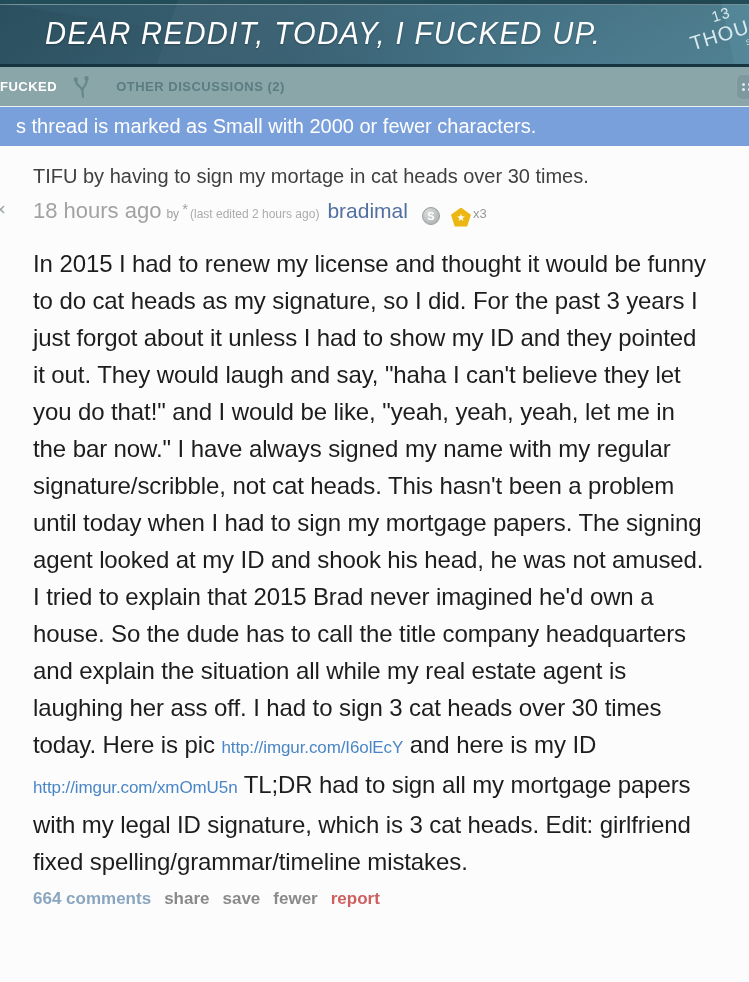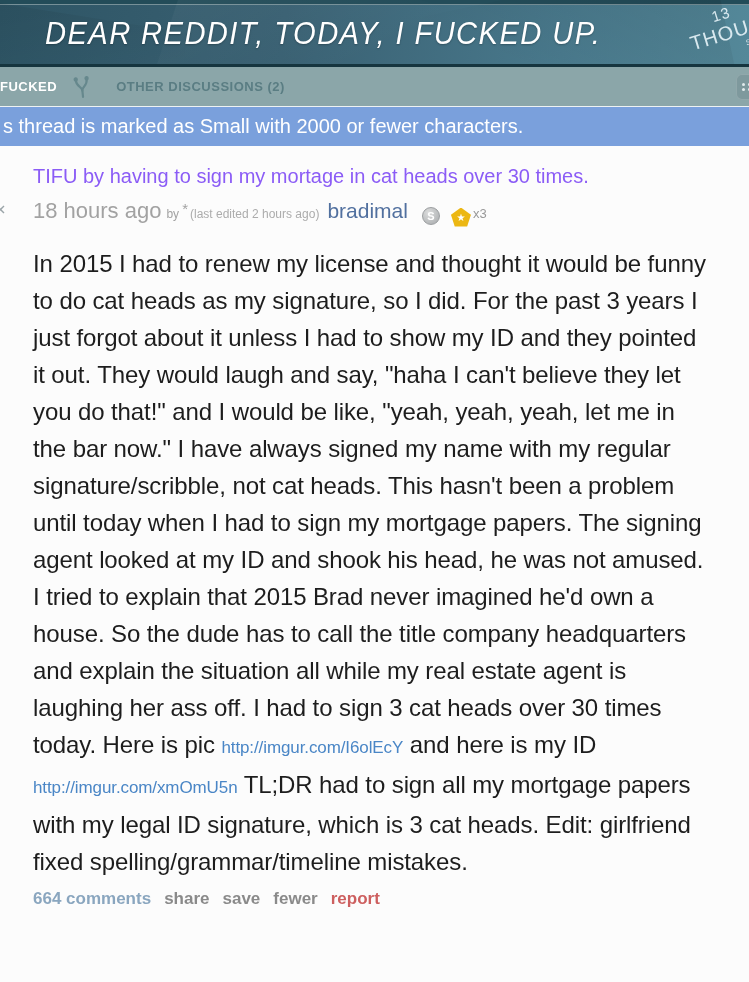--- a/index.html
+++ b/index.html
@@ -33,26 +33,26 @@
   .tabbar{height:40px;background:#8ba6a9;display:flex;align-items:center;position:relative;border-bottom:1px solid #edf2f3;box-sizing:border-box;}
   .tab{font-size:13px;font-weight:bold;letter-spacing:.5px;cursor:pointer;}
   .tab-active{color:#ffffff;}
   .tab-other{color:#5a7d83;margin-left:24px;}
   .fork-icon{margin-left:15px;display:inline-flex;}
   .more-btn{position:absolute;right:-17px;top:7px;width:30px;height:26px;background:#7e999d;border-radius:6px;box-shadow:inset 0 0 0 1px rgba(255,255,255,.15);}
   .more-dots{position:absolute;left:6px;top:9px;width:3px;height:3px;border-radius:50%;background:#e2ebec;
     box-shadow:6px 0 0 #e2ebec,0 5px 0 #e2ebec,6px 5px 0 #e2ebec;}
 
   
-  .notice{height:39px;background:#7aa0dc;color:#ffffff;font-size:20px;display:flex;align-items:center;padding-left:3px;box-sizing:border-box;}
+  .notice{height:39px;background:#7aa0dc;color:#ffffff;font-size:20px;display:flex;align-items:center;padding-left:16px;box-sizing:border-box;}
 
   
   .post{position:relative;padding:0 36px 0 33px;}
   .edge-artifact{position:absolute;left:-3px;top:37px;}
-  .post-title{color:#8b5cf6;font-size:20px;font-weight:400;margin:17px 0 0 0;line-height:26px;cursor:pointer;}
+  .post-title{color:#404040;font-size:20px;font-weight:400;margin:17px 0 0 0;line-height:26px;cursor:pointer;}
   .post-meta{margin:9px 0 0 0;white-space:nowrap;}
   .meta-ts{font-size:22px;color:#a2a2a2;}
   .meta-by{font-size:12px;color:#a2a2a2;margin-left:5px;}
   .meta-star{font-size:15px;color:#a2a2a2;margin-left:3px;vertical-align:4px;}
   .meta-edited{font-size:12px;color:#acacac;margin-left:2px;}
   .meta-author{font-size:21px;color:#51709f;margin-left:8px;text-decoration:none;cursor:pointer;}
   .badge-s{display:inline-flex;width:18px;height:18px;border-radius:50%;
     background:radial-gradient(circle at 35% 30%,#dcdddd,#a6a9ab);border:1px solid #9b9ea0;
     color:#ffffff;font-size:11px;font-weight:bold;align-items:center;justify-content:center;
     vertical-align:-2px;margin-left:14px;box-sizing:border-box;cursor:pointer;}

